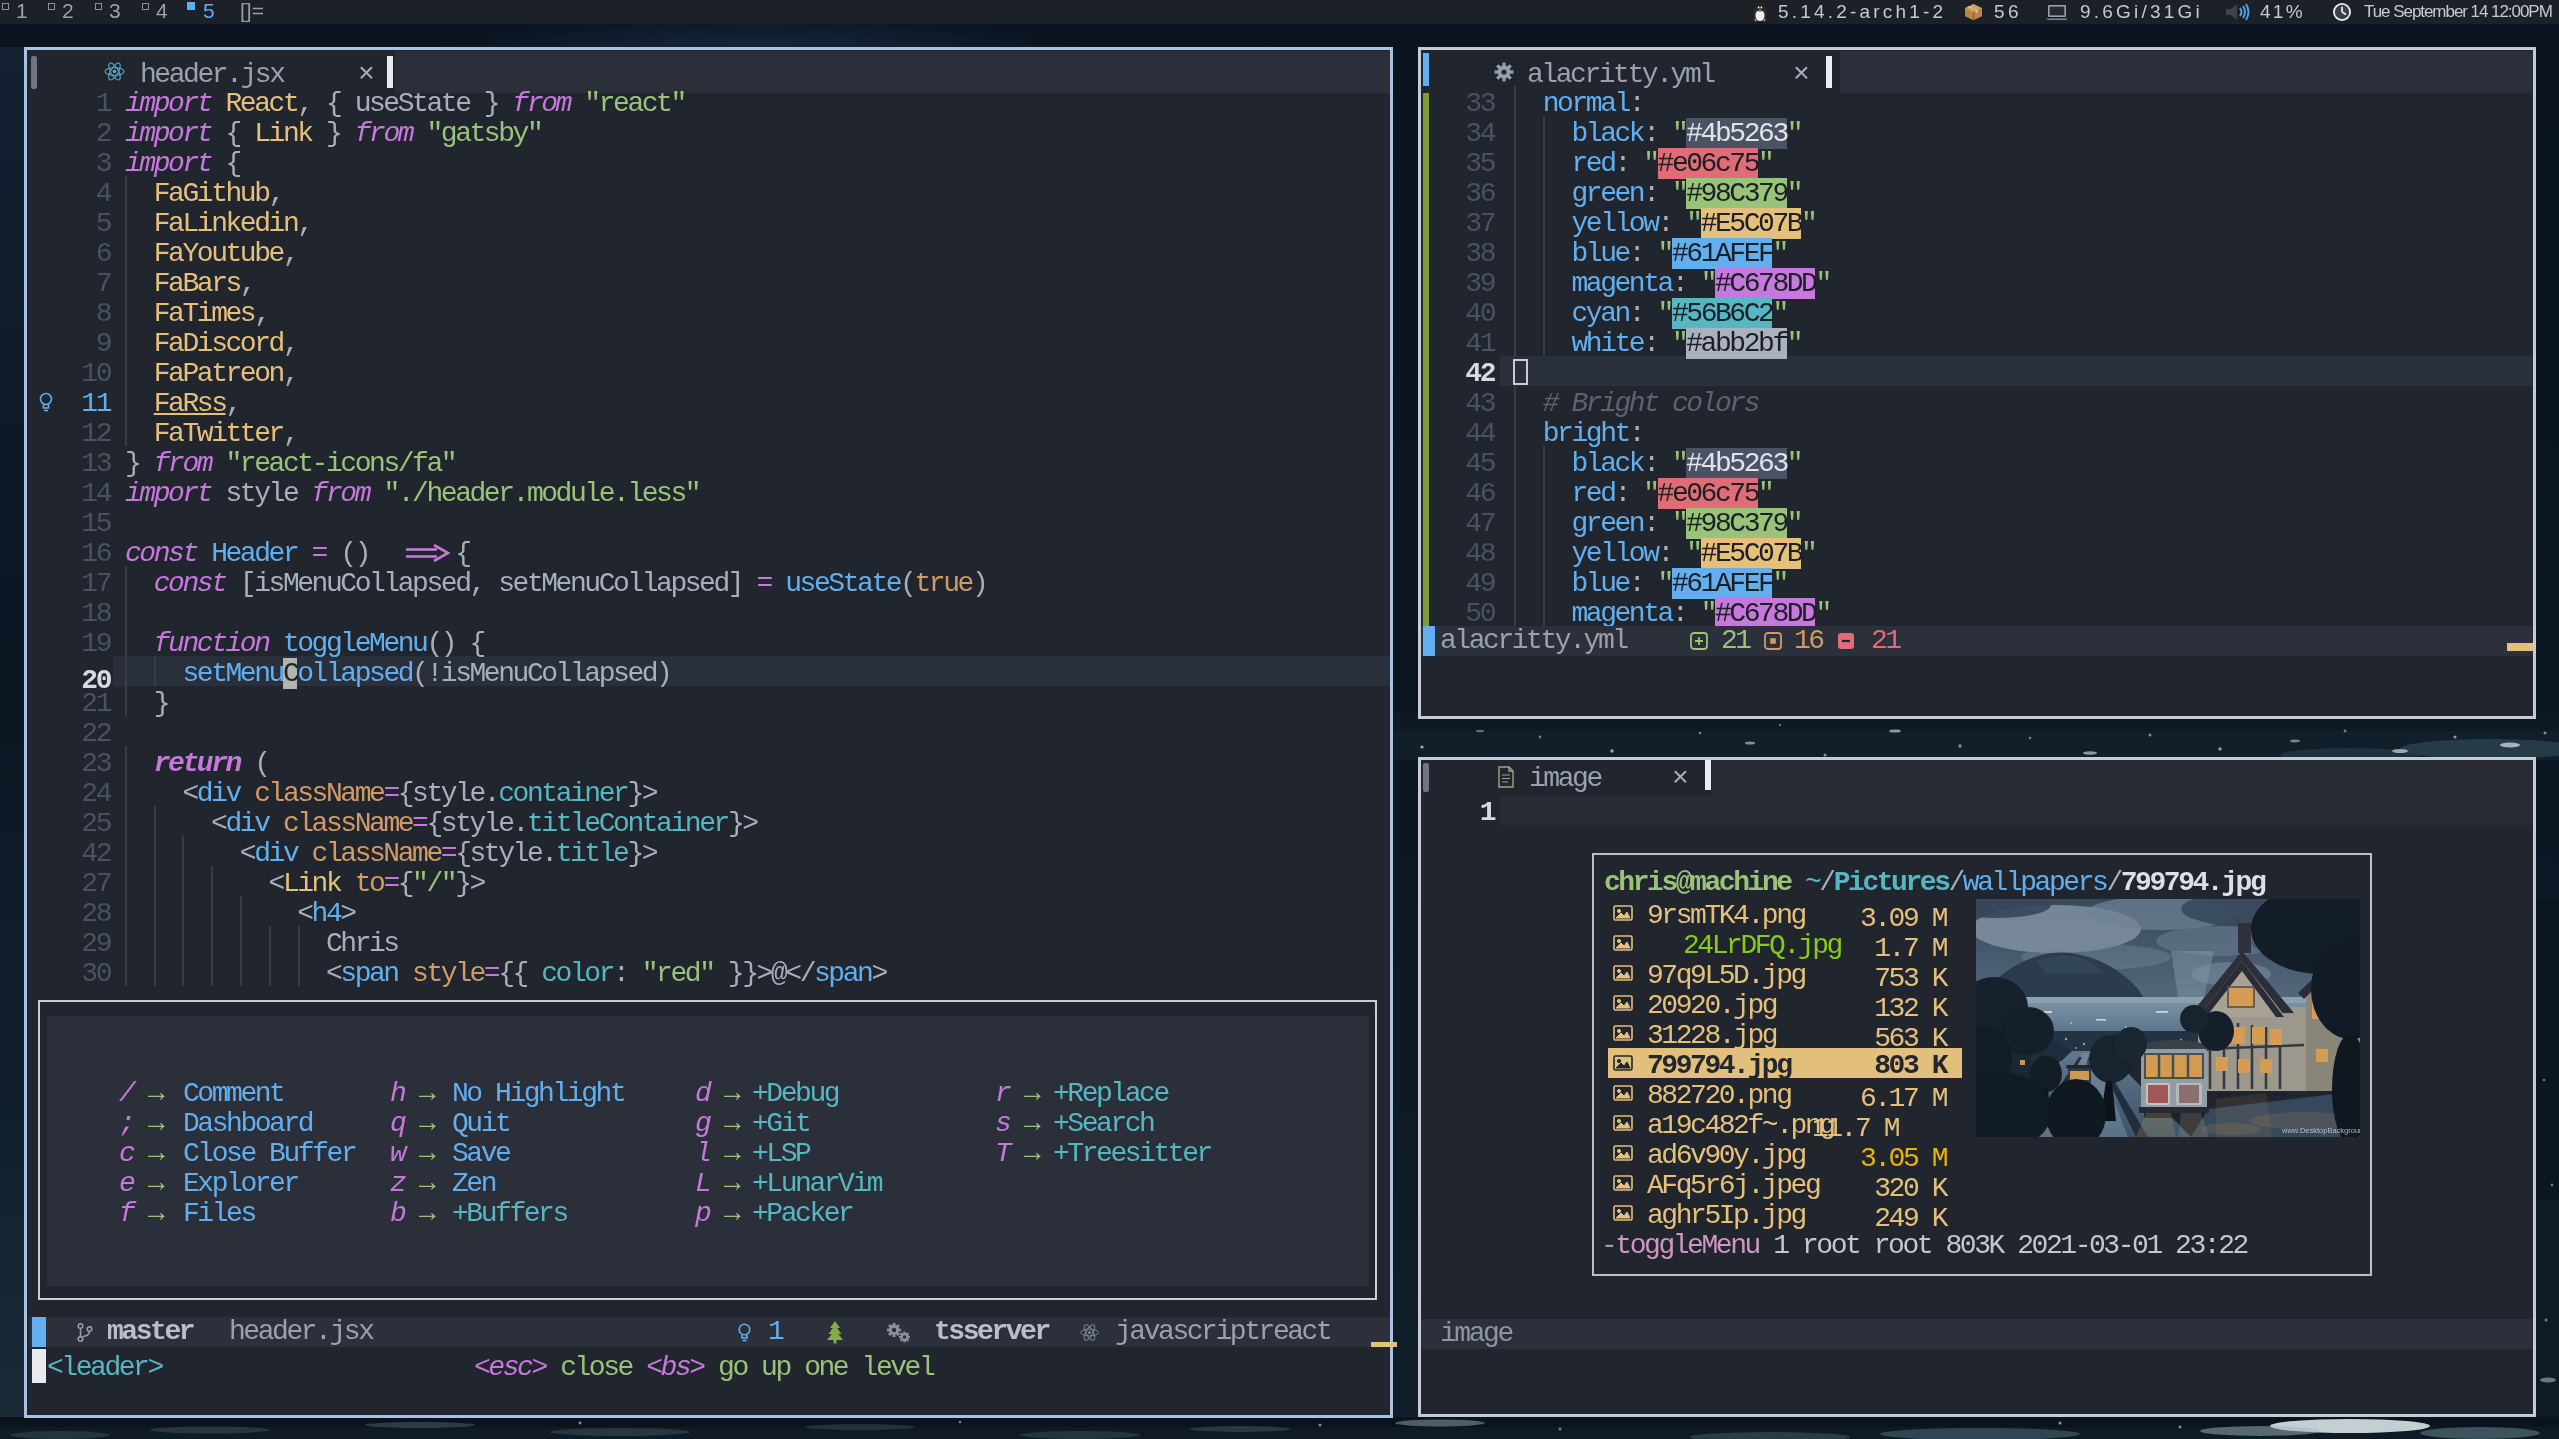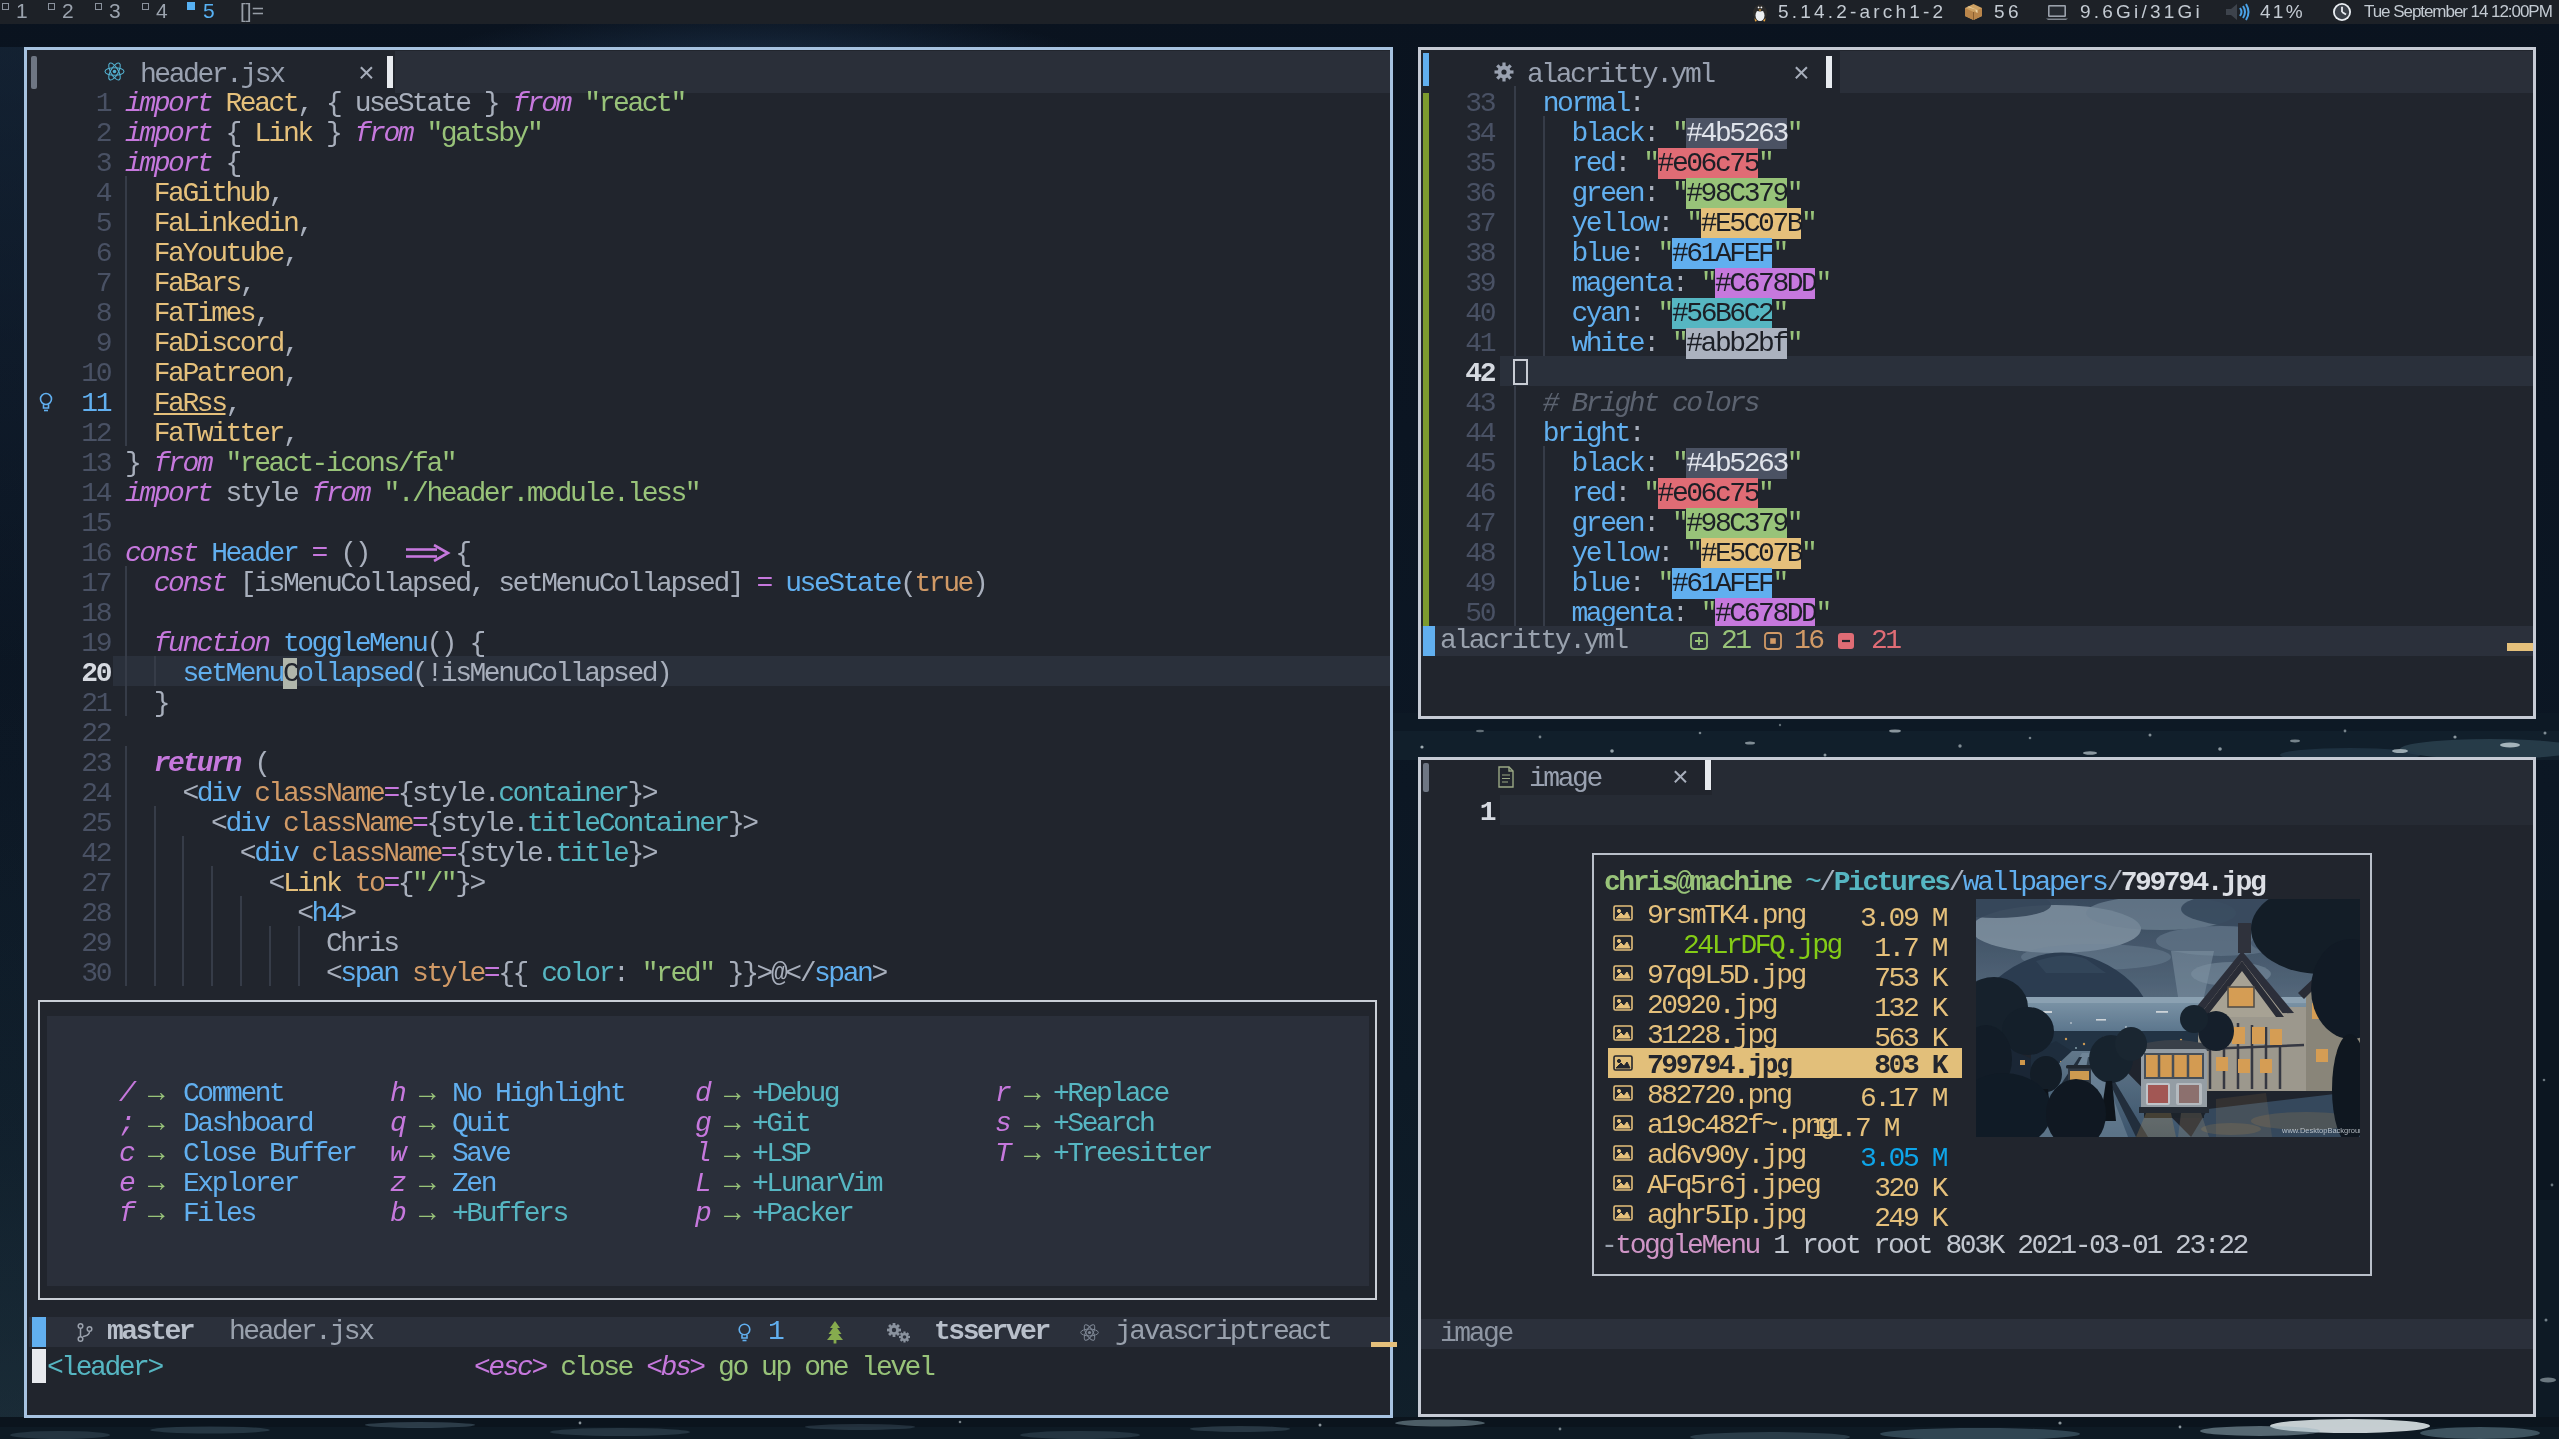--- a/index.html
+++ b/index.html
@@ -275,21 +275,21 @@
     <span class="cd">  <s class="p">const</s> [isMenuCollapsed, setMenuCollapsed] <s class="p">=</s> <s class="b">useState</s>(<s class="o">true</s>)</span>
   </div>
 <div class="r r1" style="top:596px;">
     <span class="ln">18</span>
   </div>
 <div class="r r1" style="top:626px;">
     <span class="ln">19</span>
     <span class="cd">  <s class="p">function</s> <s class="b">toggleMenu</s>() {</span>
   </div>
 <div class="r r1" style="top:656px;">
-    <span class="ln" style="color:#d6dae1;font-weight:bold;">20</span>
+    <span class="ln" style="color:#d6dae1;font-weight:bold;margin-top:7px;">20</span>
     <span class="cd">    <s class="b">setMenu</s><s style="background:#b0b6ab;color:#21252d;">C</s><s class="b">ollapsed</s>(!isMenuCollapsed)</span>
   </div>
 <div class="r r1" style="top:686px;">
     <span class="ln">21</span>
     <span class="cd">  }</span>
   </div>
 <div class="r r1" style="top:716px;">
     <span class="ln">22</span>
   </div>
 <div class="r r1" style="top:746px;">
@@ -606,21 +606,21 @@
 <div class="r" style="left:1647px;top:1018px;color:#e5c07b;">31228.jpg</div>
 <div class="r" style="left:1800px;top:1021px;width:146px;text-align:right;color:#e5c07b;">563 K</div>
 <div class="abs" style="left:1608px;top:1048px;width:354px;height:30px;background:#e2bf7a;"></div>
 <div class="r bold" style="left:1647px;top:1048px;color:#23262e;">799794.jpg</div>
 <div class="r bold" style="left:1800px;top:1048px;width:146px;text-align:right;color:#23262e;">803 K</div>
 <div class="r" style="left:1647px;top:1078px;color:#e5c07b;">882720.png</div>
 <div class="r" style="left:1800px;top:1081px;width:146px;text-align:right;color:#e5c07b;">6.17 M</div>
 <div class="r" style="left:1647px;top:1108px;color:#e5c07b;">a19c482f~.png</div>
 <div class="r" style="left:1752px;top:1111px;width:146px;text-align:right;color:#e5c07b;">11.7 M</div>
 <div class="r" style="left:1647px;top:1138px;color:#e5c07b;">ad6v90y.jpg</div>
-<div class="r" style="left:1800px;top:1141px;width:146px;text-align:right;color:#0ea5e9;">3.05 M</div>
+<div class="r" style="left:1800px;top:1141px;width:146px;text-align:right;color:#eab308;">3.05 M</div>
 <div class="r" style="left:1647px;top:1168px;color:#e5c07b;">AFq5r6j.jpeg</div>
 <div class="r" style="left:1800px;top:1171px;width:146px;text-align:right;color:#e5c07b;">320 K</div>
 <div class="r" style="left:1647px;top:1198px;color:#e5c07b;">aghr5Ip.jpg</div>
 <div class="r" style="left:1800px;top:1201px;width:146px;text-align:right;color:#e5c07b;">249 K</div>
 <div class="r" style="left:1601px;top:1228px;"><s style="color:#99a1ad;">-</s><s style="color:#cf95c6;">toggleMenu</s><s style="color:#c2c7d0;"> 1 root root 803K 2021-03-01 23:22</s></div>
 
 <svg class="abs ficon" style="left:1613px;top:903px;" width="20" height="20" viewBox="0 0 20 20">
     <g class="fi">
       <rect x="1" y="3" width="18" height="14" rx="1.5" fill="none" stroke-width="1.6"></rect>
       <circle cx="6" cy="8" r="1.6"></circle>

